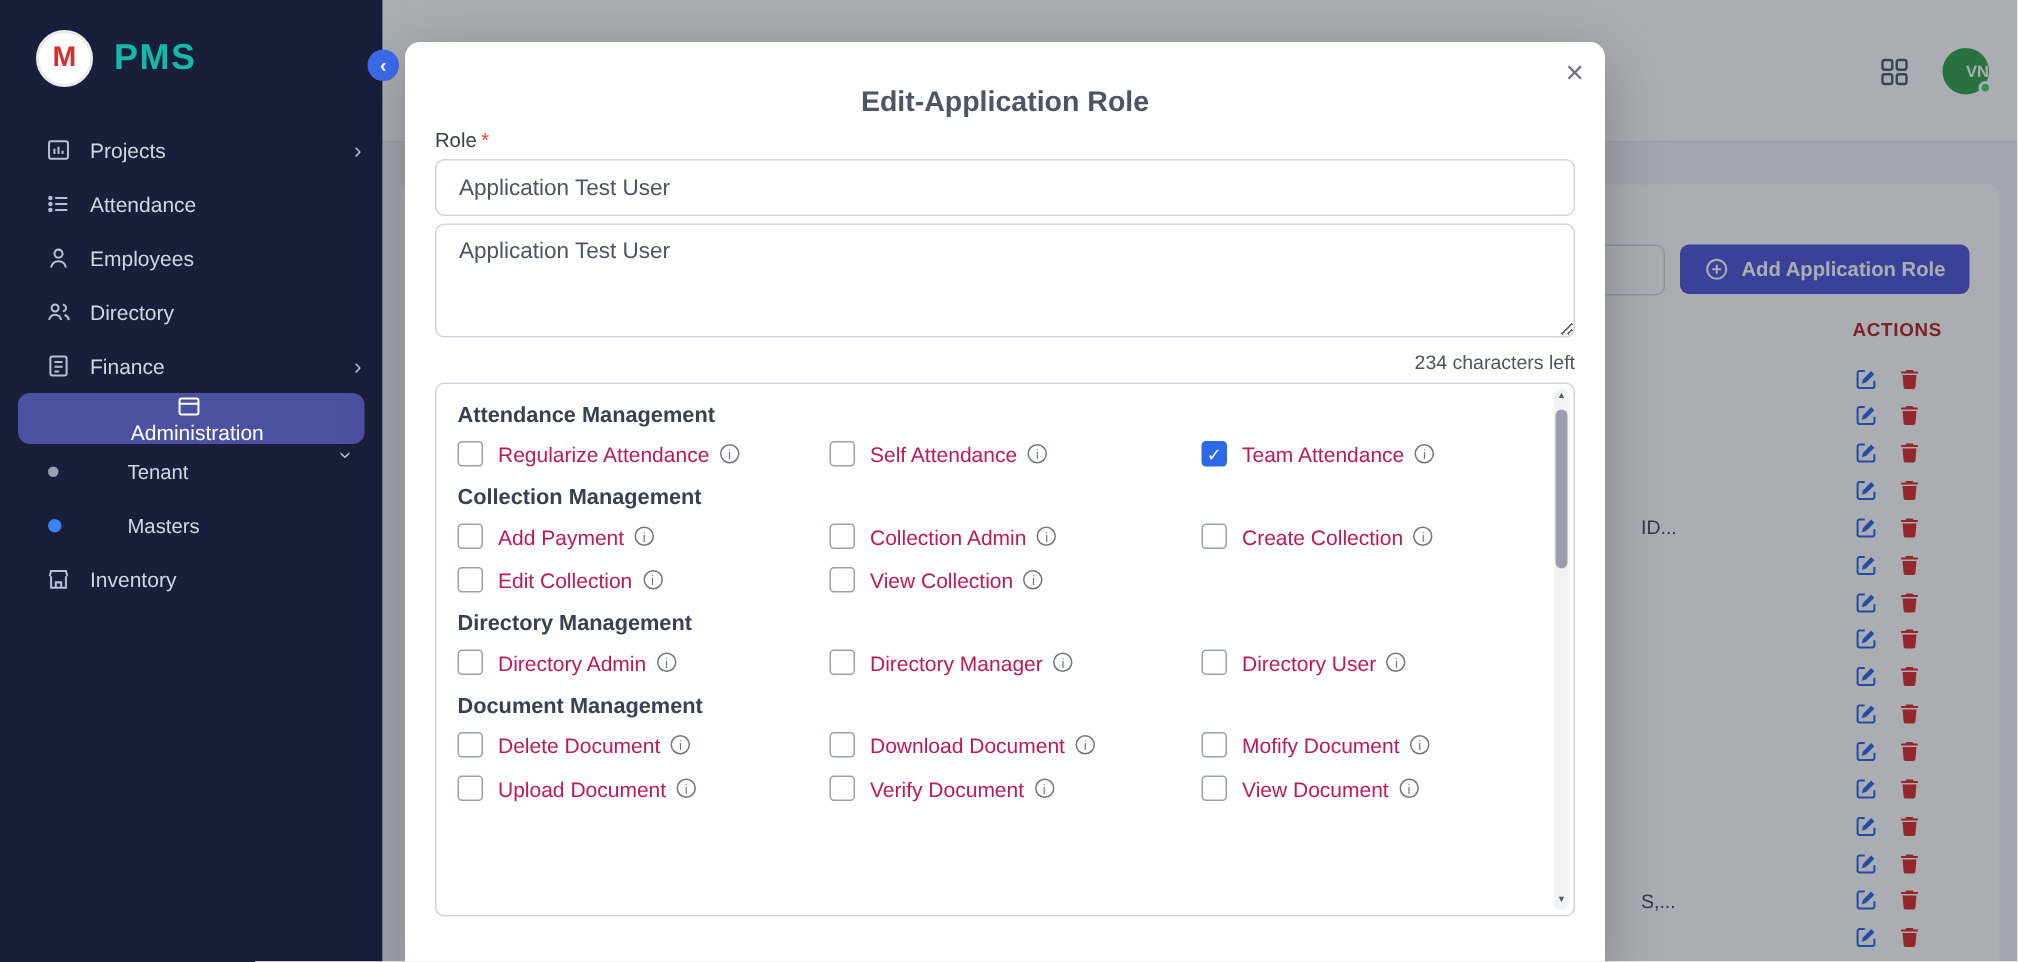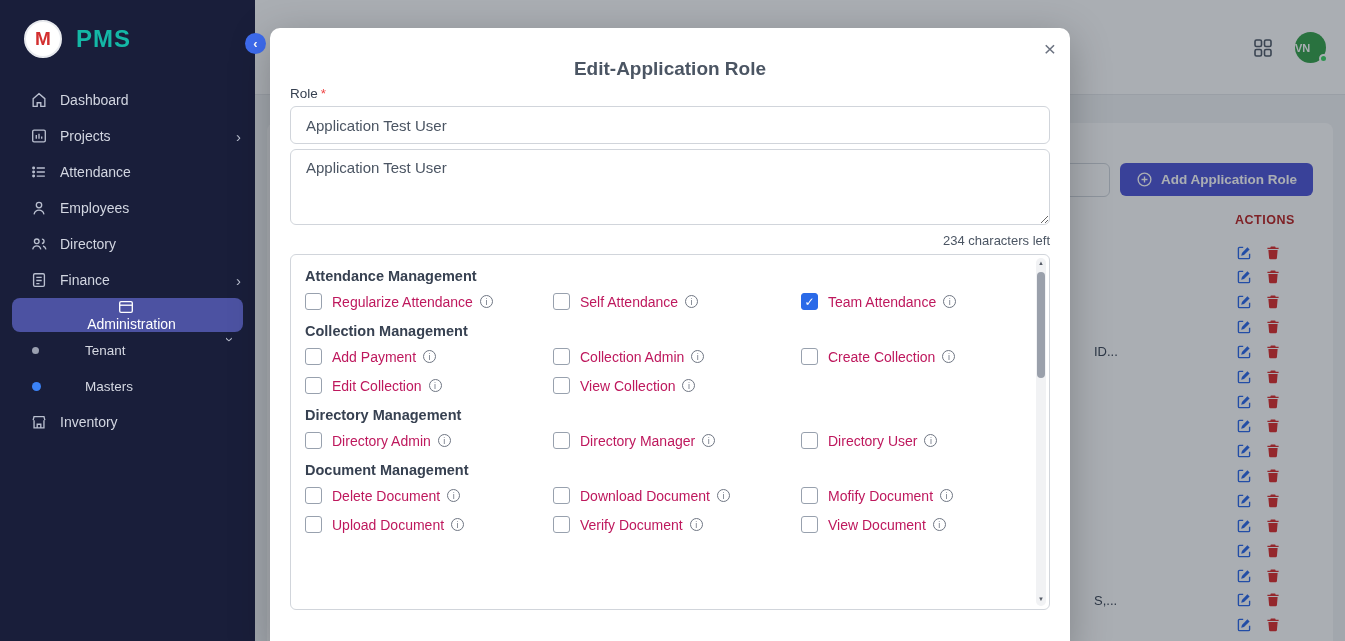--- a/index.html
+++ b/index.html
@@ -27,21 +27,21 @@
   .collapse-btn { position:absolute; left:245px; top:33px; width:21px; height:21px; border-radius:50%;
                   background:#3e6cef; color:#fff; border:none; font-size:13px; font-weight:bold;
                   display:flex; align-items:center; justify-content:center; z-index:45; cursor:pointer; }
 
   
   .main { position:absolute; left:255px; top:0; width:1090px; height:641px; background:#f3f4f6; z-index:10; }
   .topbar { position:absolute; left:0; top:0; right:0; height:95px; background:#fff; border-bottom:1px solid #e5e7eb; }
   .grid-icon { position:absolute; left:998px; top:38px; width:20px; height:20px; cursor:pointer; }
   .avatar { position:absolute; left:1040px; top:32px; width:31px; height:31px; border-radius:50%;
             background:#2f9e44; color:#fff; font-size:11px; font-weight:bold;
-            display:flex; align-items:center; justify-content:flex-start; cursor:pointer; }
+            display:flex; align-items:center; justify-content:flex-end; cursor:pointer; }
   .avatar-dot { position:absolute; right:-2px; bottom:0; width:9px; height:9px; border-radius:50%;
                 background:#37d35f; border:2px solid #fff; }
   .content-card { position:absolute; left:12px; right:12px; top:123px; height:530px; background:#fff; border-radius:8px; }
   .search-box { position:absolute; left:600px; top:163px; width:255px; height:34px; background:#fff;
                 border:1px solid #d1d5db; border-radius:6px; }
   .add-role-btn { position:absolute; left:865px; top:163px; height:33px; padding:16px 16px; background:#4a4fd6;
                   color:#fff; border:none; border-radius:6px; font-size:13.5px; font-weight:bold;
                   display:flex; align-items:center; gap:8px; cursor:pointer; }
   .actions-header { position:absolute; left:980px; top:213px; font-size:12.5px; font-weight:bold;
                     color:#b91c1c; letter-spacing:.5px; }
@@ -374,28 +374,20 @@
 
 <aside class="sidebar">
   <div class="logo-row">
     <div class="logo-circle">M</div>
     <span class="brand">PMS</span>
   </div>
   <nav class="nav">
     <div class="nav-item">
       <span class="nav-icon">
         <svg viewBox="0 0 20 20" fill="none" stroke="#b9bfcf" stroke-width="1.5">
-            <path d="M3.5 8.5L10 3l6.5 5.5V17h-4.5v-4h-4v4H3.5z"></path>
-          </svg>
-      </span>
-      <span class="nav-label">Dashboard</span>
-    </div>
-    <div class="nav-item">
-      <span class="nav-icon">
-        <svg viewBox="0 0 20 20" fill="none" stroke="#b9bfcf" stroke-width="1.5">
             <rect x="3" y="3.5" width="14" height="13" rx="1.5"></rect>
             <path d="M7 13v-4M10 13V7.5M13 13v-2.5"></path>
           </svg>
       </span>
       <span class="nav-label">Projects</span>
       <span class="chev">›</span>
     </div>
     <div class="nav-item">
       <span class="nav-icon">
         <svg viewBox="0 0 20 20" fill="none" stroke="#b9bfcf" stroke-width="1.5">

